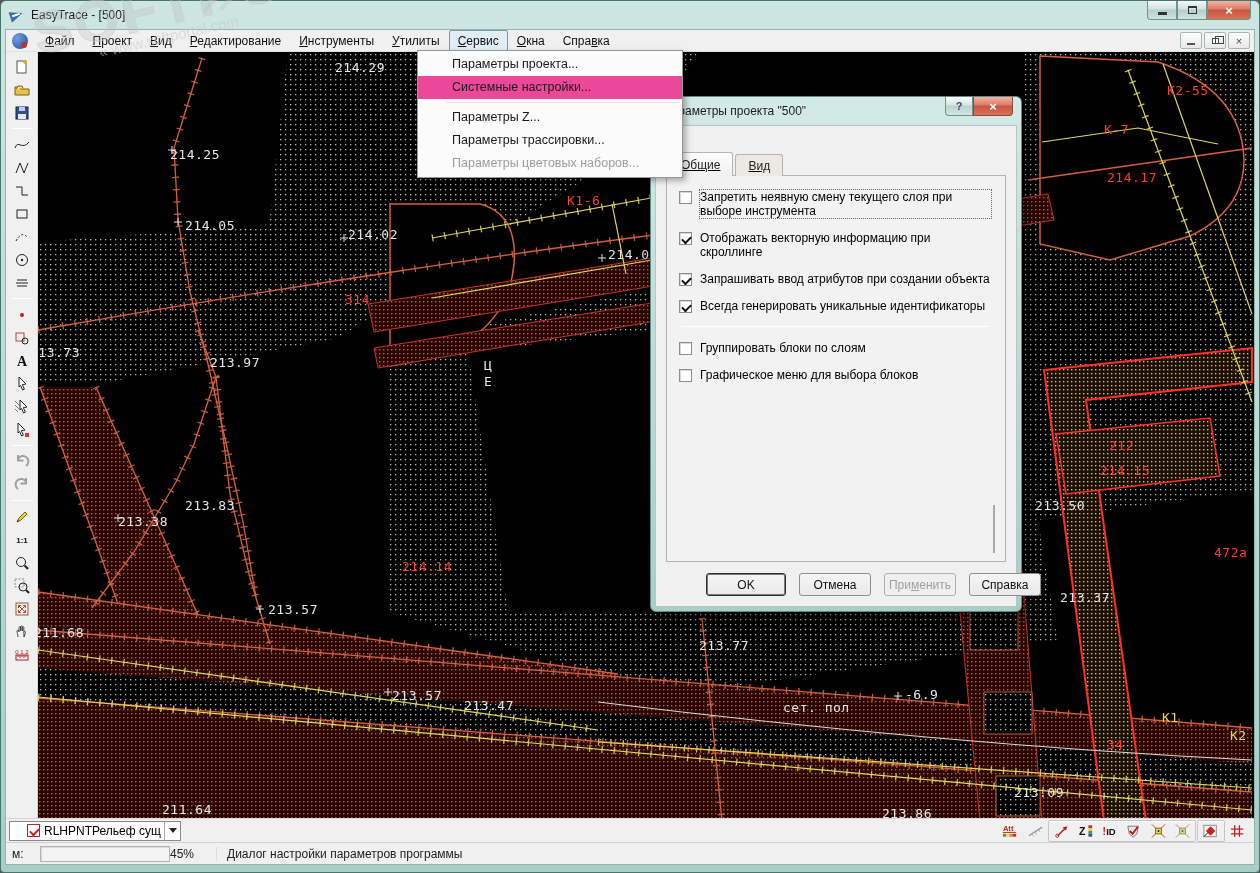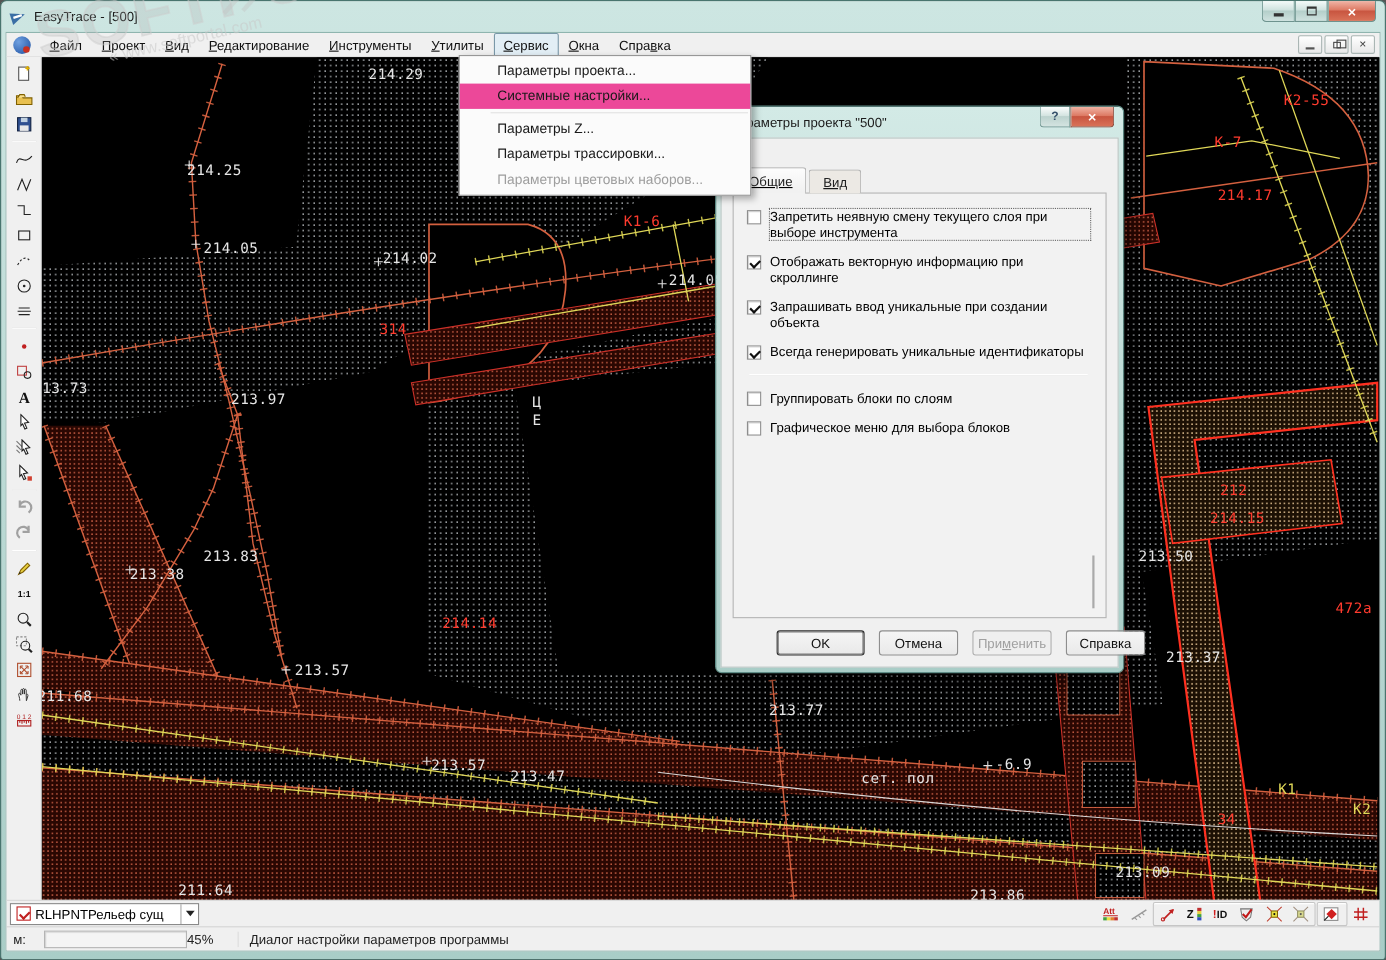--- a/index.html
+++ b/index.html
@@ -105,21 +105,21 @@
   .cbsep{height:1px;background:#d0d0d0;border-bottom:1px solid #fff;margin:2px 4px 14px;}
   .emptypanel{margin-top:auto;height:48px;border:1px solid #aaa;box-shadow:inset 1px 1px 0 #fff;background:#f0f0f0;}
   .dlg-buttonrow{display:flex;margin:11px 2px 2px 40px;gap:13px;}
   .btn{min-width:72px;height:23px;border:1px solid #8e8e8e;border-radius:3px;font-size:12px;color:#111;
     background:linear-gradient(#f5f5f5,#e9e9e9);display:flex;align-items:center;justify-content:center;padding:0 8px;}
   .btn.default{border:1px solid #2f2f2f;box-shadow:0 0 0 1px #7a7a7a inset;min-width:80px;}
   .btn.disabled{color:#a0a0a0;border-color:#b0b0b0;background:#efefef;}
   
   .layerbar{height:24px;background:#f0f0f0;border-top:1px solid #d8d8d8;display:flex;align-items:center;position:relative;}
   .layercombo{margin-left:3px;width:172px;height:20px;background:#fff;border:1px solid #8a8a8a;
-    display:flex;align-items:center;padding-left:5px;font-size:12px;}
+    display:flex;align-items:center;padding-left:17px;font-size:12px;}
   .redchk{width:13px;height:13px;border:1px solid #c02020;position:relative;margin-right:4px;flex:0 0 13px;}
   .redchk::after{content:"";position:absolute;left:2px;top:2.5px;width:7px;height:4px;
     border-left:2px solid #c02020;border-bottom:2px solid #c02020;transform:rotate(-45deg);}
   .layerlabel{flex:1;white-space:nowrap;overflow:hidden;}
   .combo-arrow{width:16px;height:18px;border-left:1px solid #aaa;display:flex;align-items:center;justify-content:center;}
   .combo-arrow::after{content:"";width:0;height:0;border-left:4px solid transparent;
     border-right:4px solid transparent;border-top:5px solid #222;}
   .btoolbar{position:absolute;right:4px;top:1px;display:flex;align-items:center;gap:1px;}
   .bgroup{display:flex;border:1px solid #c6c6c6;box-shadow:inset 0 1px 0 #fff;border-radius:2px;padding:0 1px;}
   .bbtn{width:24px;height:20px;display:flex;align-items:center;justify-content:center;}
@@ -584,21 +584,21 @@
           <div class="cbrow">
             <span class="chk"></span>
             <span class="cblabel focused">Запретить неявную смену текущего слоя при выборе инструмента</span>
           </div>
           <div class="cbrow">
             <span class="chk on"></span>
             <span class="cblabel">Отображать векторную информацию при скроллинге</span>
           </div>
           <div class="cbrow">
             <span class="chk on"></span>
-            <span class="cblabel">Запрашивать ввод уникальные при создании объекта</span>
+            <span class="cblabel">Запрашивать ввод атрибутов при создании объекта</span>
           </div>
           <div class="cbrow">
             <span class="chk on"></span>
             <span class="cblabel">Всегда генерировать уникальные идентификаторы</span>
           </div>
           <div class="cbsep"></div>
           <div class="cbrow">
             <span class="chk"></span>
             <span class="cblabel">Группировать блоки по слоям</span>
           </div>

